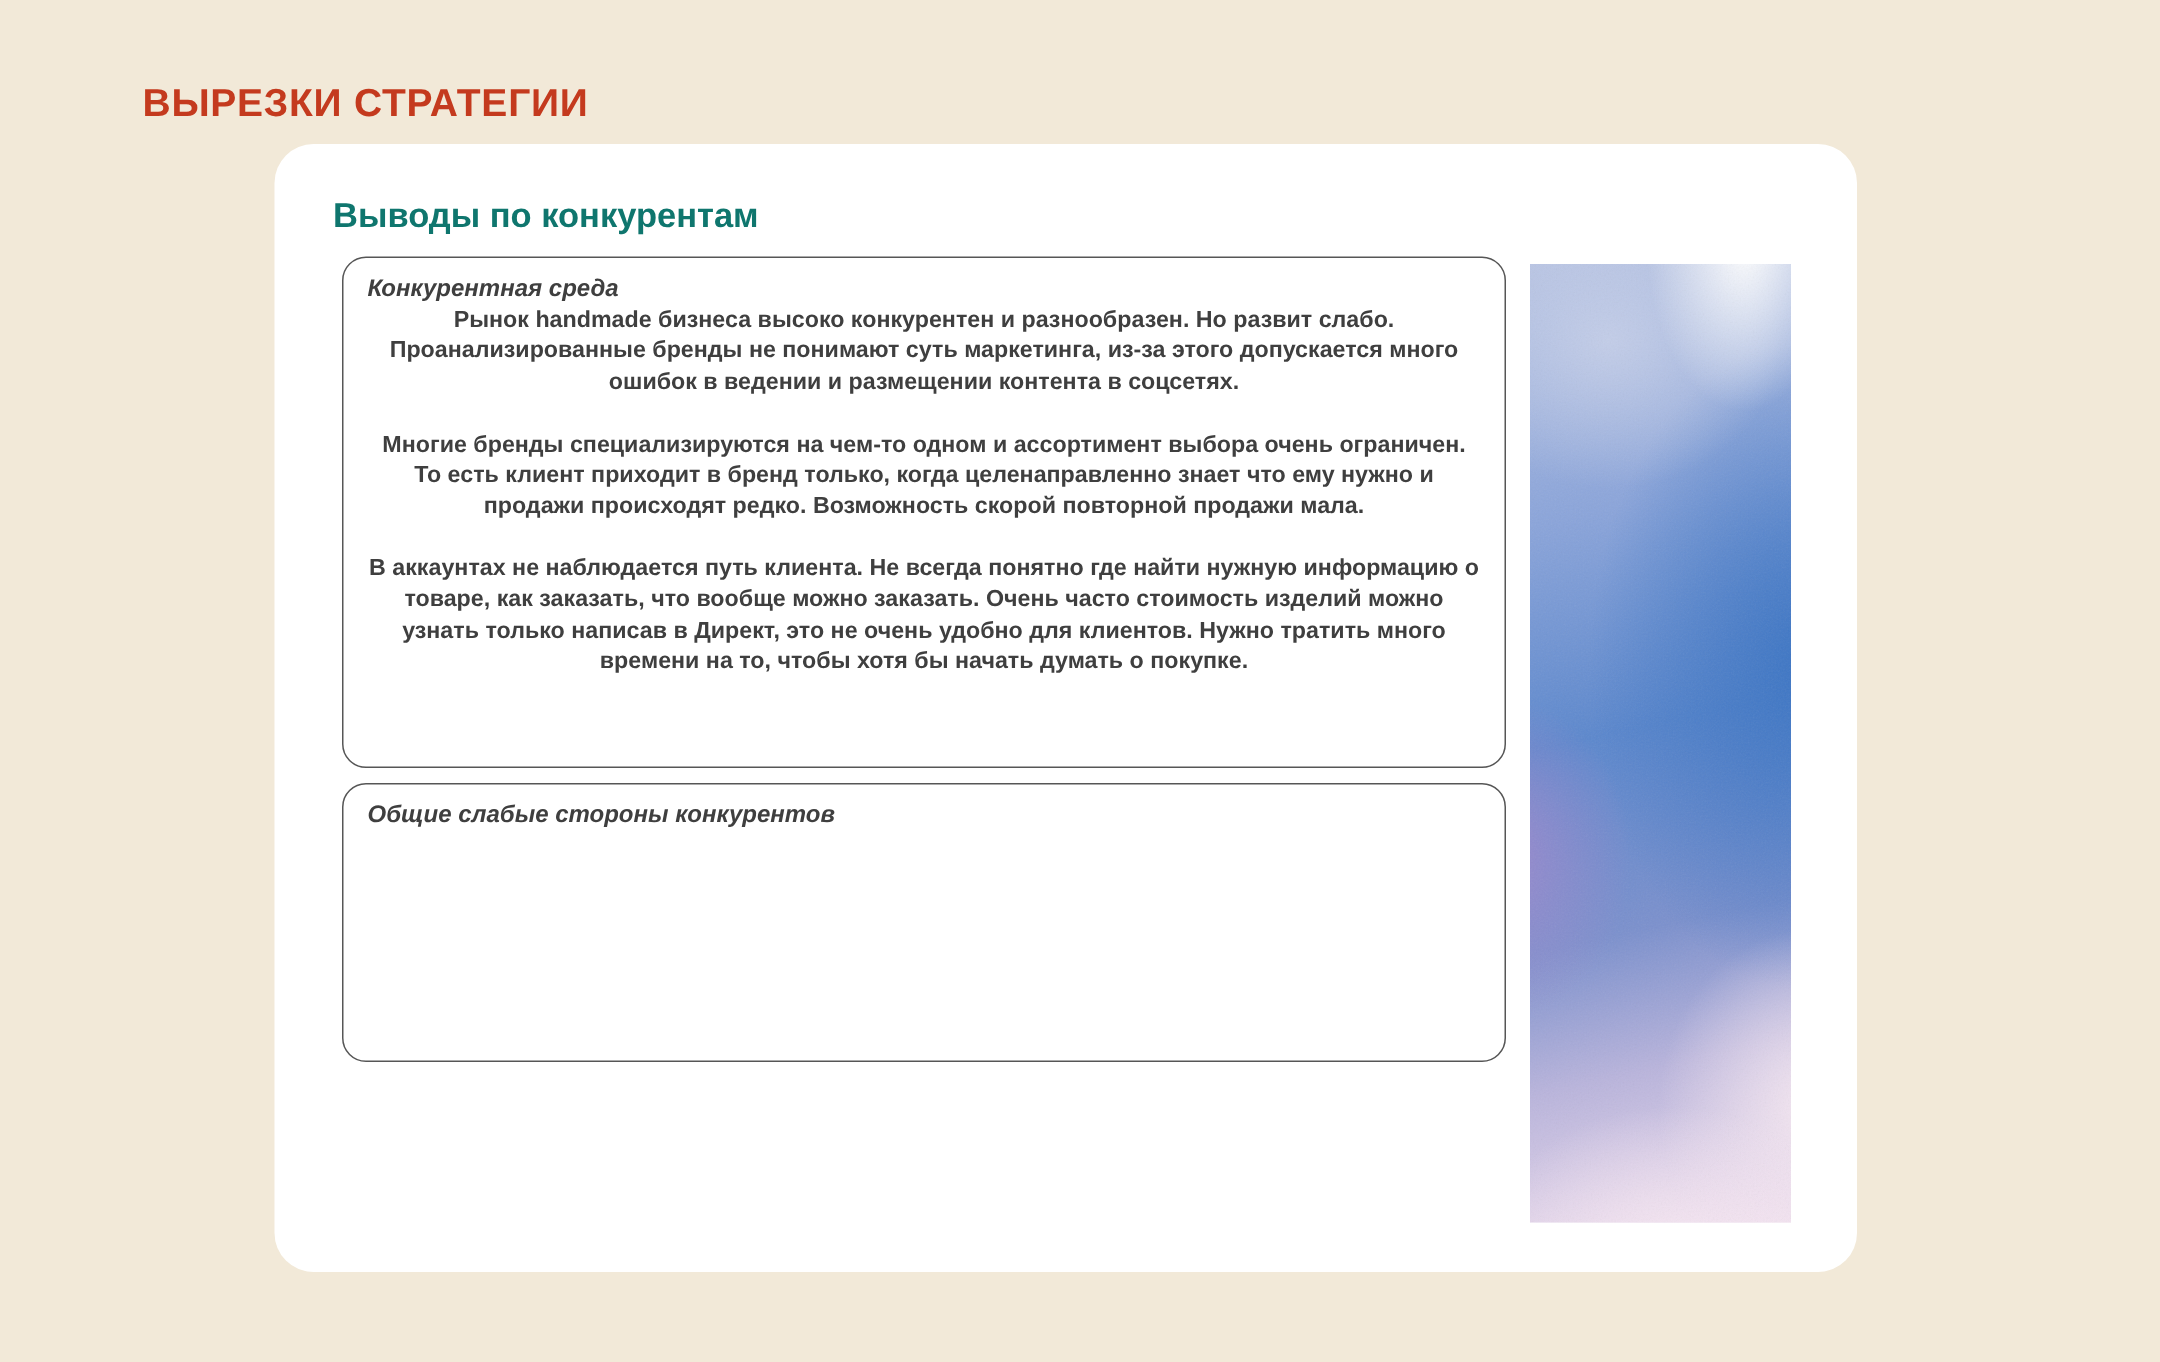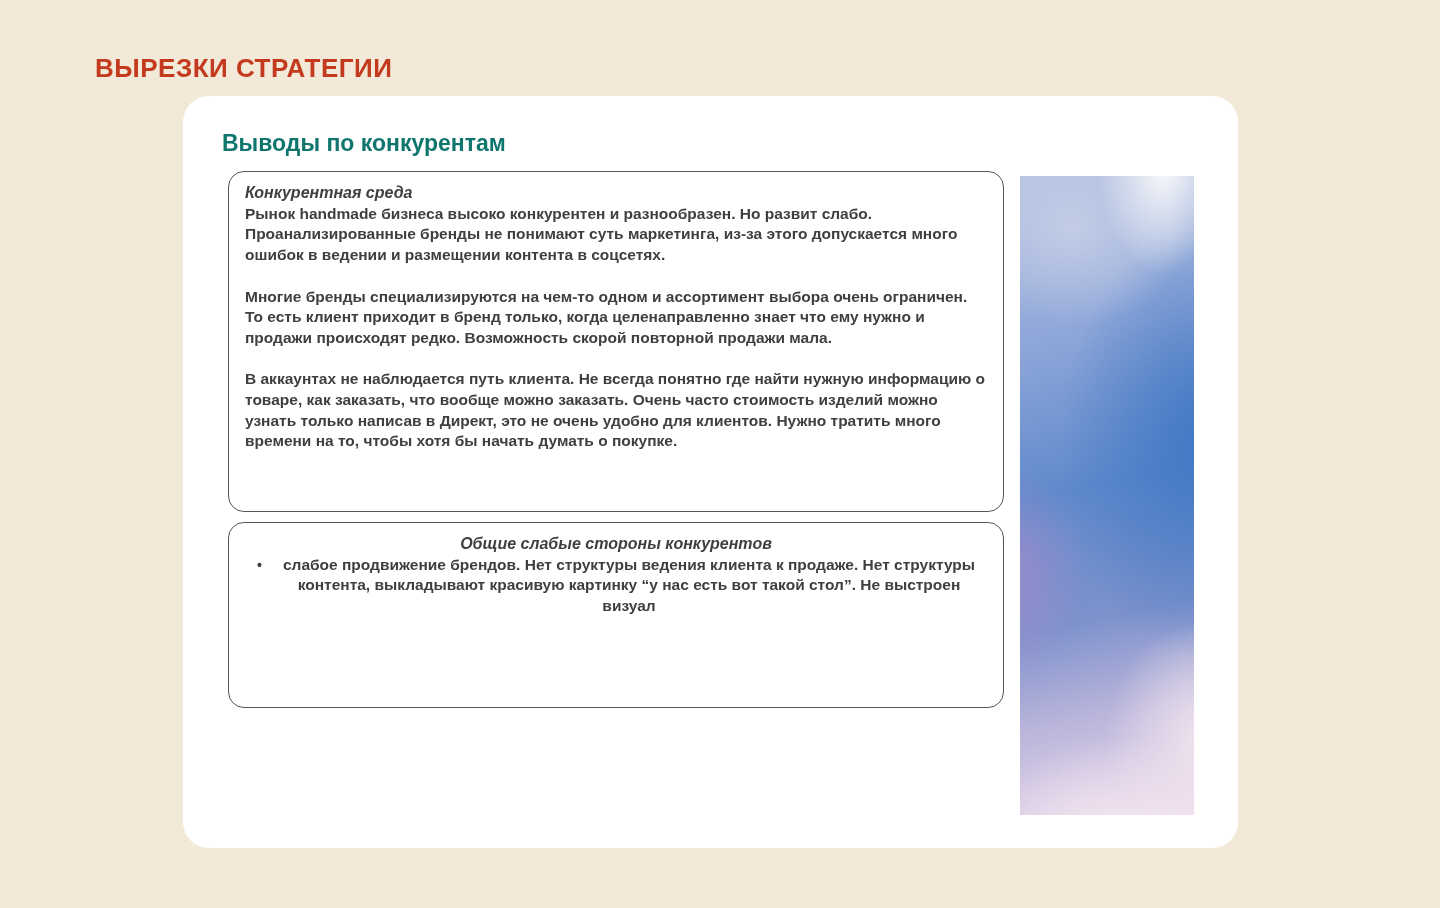--- a/index.html
+++ b/index.html
@@ -38,27 +38,27 @@
     width: 776px;
     border: 1px solid #565656;
     border-radius: 16px;
     padding: 11px 16px 12px 16px;
     color: #3f3f3f;
     font-size: 15.5px;
     font-weight: 600;
     line-height: 20.7px;
   }
   .textbox-1 { top: 75px;  height: 341px; }
-  .textbox-2 { top: 426px; height: 186px; text-align: center; }
+  .textbox-2 { top: 426px; height: 186px; }
   .box-heading {
     font-style: italic;
     font-weight: 700;
     font-size: 16px;
   }
-  .paragraphs p { margin: 0 0 20.7px 0; }
+  .paragraphs p { margin: 0 0 20.7px 0; text-align: center; }
   .paragraphs p:last-child { margin-bottom: 0; }
   .bullets {
     list-style: none;
     margin: 0;
   }
   .bullets li {
     position: relative;
     padding-left: 26px;
   }
   .bullets li::before {
@@ -97,21 +97,20 @@
     <div class="paragraphs">
         <p>Рынок handmade бизнеса высоко конкурентен и разнообразен. Но развит слабо. Проанализированные бренды не понимают суть маркетинга, из-за этого допускается много ошибок в ведении и размещении контента в соцсетях.</p>
         <p>Многие бренды специализируются на чем-то одном и ассортимент выбора очень ограничен. То есть клиент приходит в бренд только, когда целенаправленно знает что ему нужно и продажи происходят редко. Возможность скорой повторной продажи мала.</p>
         <p>В аккаунтах не наблюдается путь клиента. Не всегда понятно где найти нужную информацию о товаре, как заказать, что вообще можно заказать. Очень часто стоимость изделий можно узнать только написав в Директ, это не очень удобно для клиентов. Нужно тратить много времени на то, чтобы хотя бы начать думать о покупке.</p>
       </div>
   </div>
 
   <div class="textbox textbox-2">
     <div class="box-heading">Общие слабые стороны  конкурентов</div>
     <ul class="bullets">
-        <li>слабое продвижение брендов. Нет структуры ведения клиента к продаже. Нет структуры контента, выкладывают красивую картинку “у нас есть вот такой стол”. Не выстроен визуал</li>
       </ul>
   </div>
 
   <div class="gradient-art">
     <svg aria-hidden="true">
       <filter id="grain">
         <feTurbulence type="fractalNoise" baseFrequency="0.9" numOctaves="2" stitchTiles="stitch"></feTurbulence>
         <feColorMatrix type="saturate" values="0"></feColorMatrix>
         <feComponentTransfer>
             <feFuncA type="linear" slope="0.10" intercept="0"></feFuncA>

